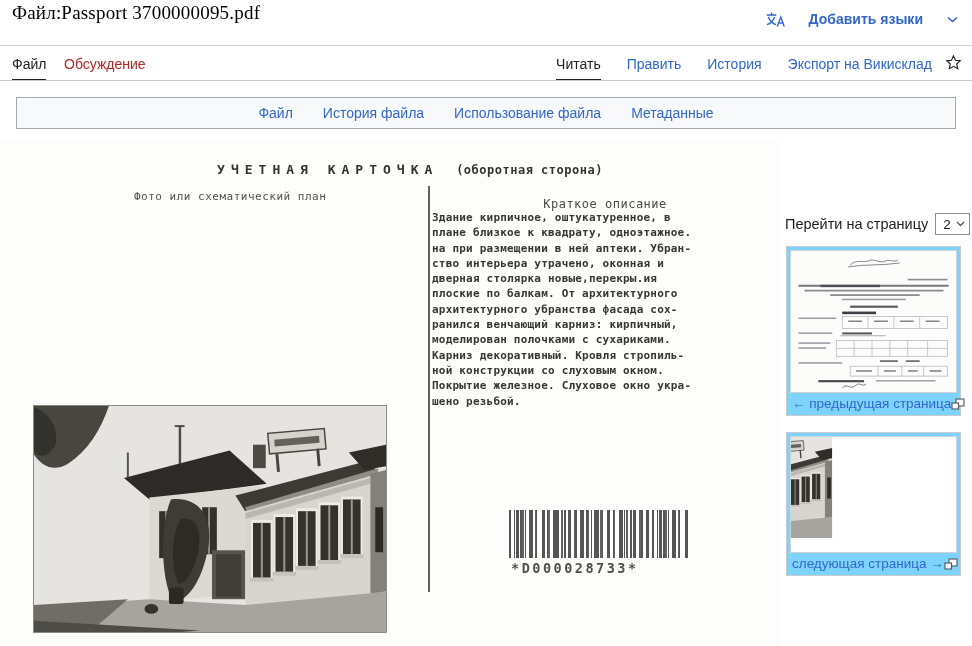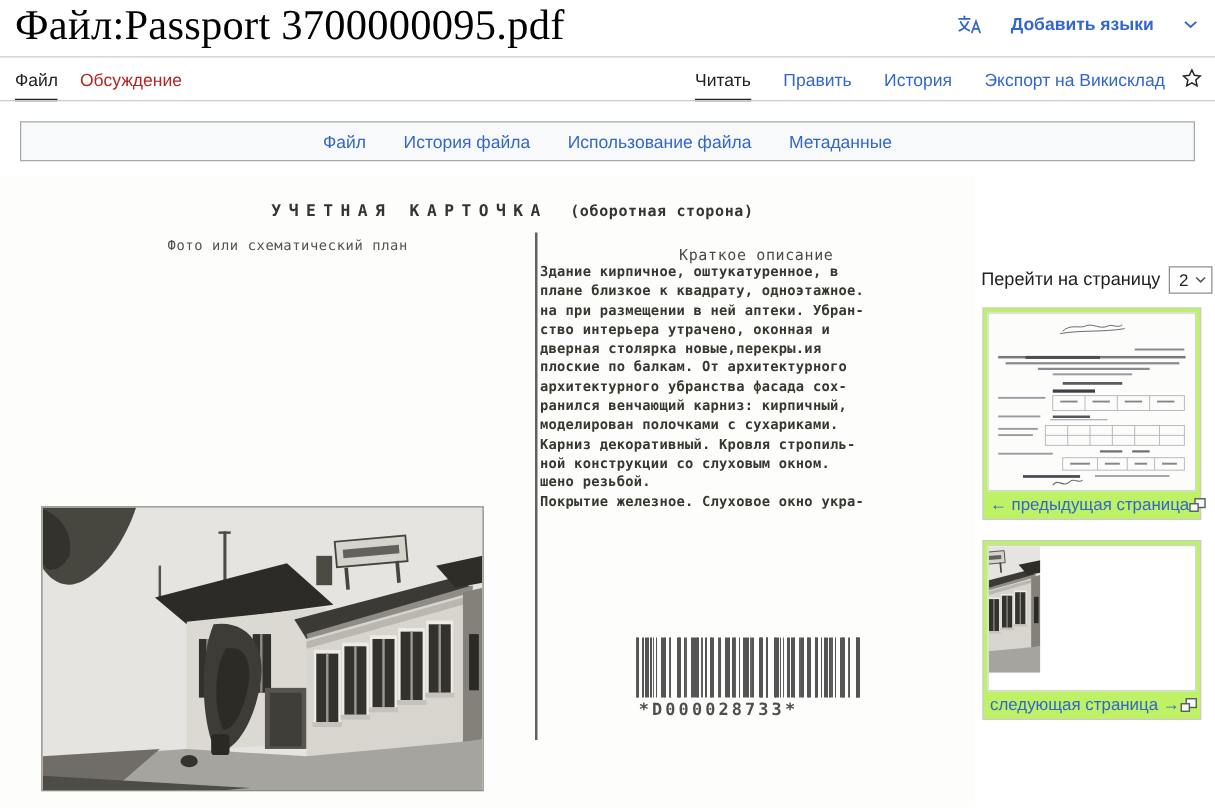--- a/index.html
+++ b/index.html
@@ -1,20 +1,20 @@
 <!DOCTYPE html>
 <html><head>
 <meta charset="utf-8">
 <style>
   html,body{margin:0;padding:0;background:#fff}
   body{width:972px;height:646px;overflow:hidden;font-family:"Liberation Sans",sans-serif;color:#202122;position:relative}
   .page{position:relative;width:972px;height:646px;background:#fff}
 
   
-  .page-title{position:absolute;left:12px;top:2px;margin:0;font-family:"Liberation Serif",serif;font-weight:400;font-size:34px;color:#000;letter-spacing:.2px}
+  .page-title{position:absolute;left:12px;top:2px;margin:0;font-family:"Liberation Serif",serif;font-weight:400;font-size:19px;color:#000;letter-spacing:.2px}
   .lang-btn{position:absolute;top:11px;right:14px;display:flex;align-items:center;gap:24px;color:#3366cc;font-weight:700;font-size:14px;cursor:pointer}
   .rule-title{position:absolute;left:0;top:45px;width:972px;border-top:1px solid #c8ccd1}
   .rule-tabs{position:absolute;left:0;top:80px;width:972px;border-top:1px solid #c8ccd1}
 
   
   .tab{font-size:14px;line-height:20px;white-space:nowrap;cursor:pointer;color:#3366cc}
   .tab.active{color:#202122;border-bottom:2px solid #202122;padding-bottom:5px}
   .tab.redlink{color:#b32424}
   .tab-file{position:absolute;left:12px;top:54px}
   .tab-talk{position:absolute;left:64px;top:54px}
@@ -37,21 +37,21 @@
   .scan-photo{position:absolute;left:33px;top:265px;width:354px;height:228px;border:1px solid #8c8a84;box-sizing:border-box;background:#dcdbd7;overflow:hidden}
   .scan-photo svg{display:block;width:100%;height:100%}
   .barcode{position:absolute;left:509px;top:370px;width:180px;height:48px;opacity:.85;background-image:
     repeating-linear-gradient(90deg,#39383a 0 2px,rgba(0,0,0,0) 2px 5px,#39383a 5px 6px,rgba(0,0,0,0) 6px 11px),
     repeating-linear-gradient(90deg,#47464a 0 1.5px,rgba(0,0,0,0) 1.5px 7px,#39383a 7px 10px,rgba(0,0,0,0) 10px 13px)}
   .barcode-text{position:absolute;left:511px;top:420px;font-size:13.5px;letter-spacing:2.5px;color:#514f49;font-weight:600}
 
   
   .goto-row{position:absolute;left:785px;top:213px;display:flex;align-items:center;gap:7px;font-size:14.5px;color:#202122}
   .pgsel{display:flex;align-items:center;gap:5px;border:1px solid #8f8f8f;background:#fff;padding:1px 4px 1px 7px;height:18px;font-size:13.5px;cursor:pointer}
-  .card{position:absolute;left:786px;width:175px;border:1px solid #c8ccd1;background:#bef264;padding:3px;box-sizing:border-box}
+  .card{position:absolute;left:786px;width:175px;border:1px solid #c8ccd1;background:#7dd3fc;padding:3px;box-sizing:border-box}
   .card .thumb{border:1px solid #cfd3d7;background:#fff;overflow:hidden;cursor:pointer}
   .card .thumb svg{display:block;width:100%;height:100%}
   .card1{top:246px}
   .card1 .thumb{height:141px}
   .card2{top:432px}
   .card2 .thumb{height:115px}
   .caption{display:flex;align-items:center;justify-content:space-between;padding:3px 2px 1px;font-size:13.5px}
   .caption a{color:#3366cc;cursor:pointer;text-decoration:none;white-space:nowrap}
   .icon{line-height:0}
 </style>
@@ -191,22 +191,22 @@
         <div class="desc-line">плане близкое к квадрату, одноэтажное.</div>
         <div class="desc-line">на при размещении в ней аптеки. Убран-</div>
         <div class="desc-line">ство интерьера утрачено, оконная и</div>
         <div class="desc-line">дверная столярка новые,перекры.ия</div>
         <div class="desc-line">плоские по балкам. От архитектурного</div>
         <div class="desc-line">архитектурного убранства фасада сох-</div>
         <div class="desc-line">ранился венчающий карниз: кирпичный,</div>
         <div class="desc-line">моделирован полочками с сухариками.</div>
         <div class="desc-line">Карниз декоративный. Кровля стропиль-</div>
         <div class="desc-line">ной конструкции со слуховым окном.</div>
+        <div class="desc-line">Покрытие железное. Слуховое окно укра-</div>
         <div class="desc-line">шено резьбой.</div>
-        <div class="desc-line">Покрытие железное. Слуховое окно укра-</div>
       </div>
     <div class="scan-photo">
       <svg viewBox="0 0 360 240" preserveAspectRatio="xMidYMid slice">
           <use href="#scene"></use>
         </svg>
     </div>
     <div class="barcode"></div>
     <div class="barcode-text">*D000028733*</div>
   </div>
 

